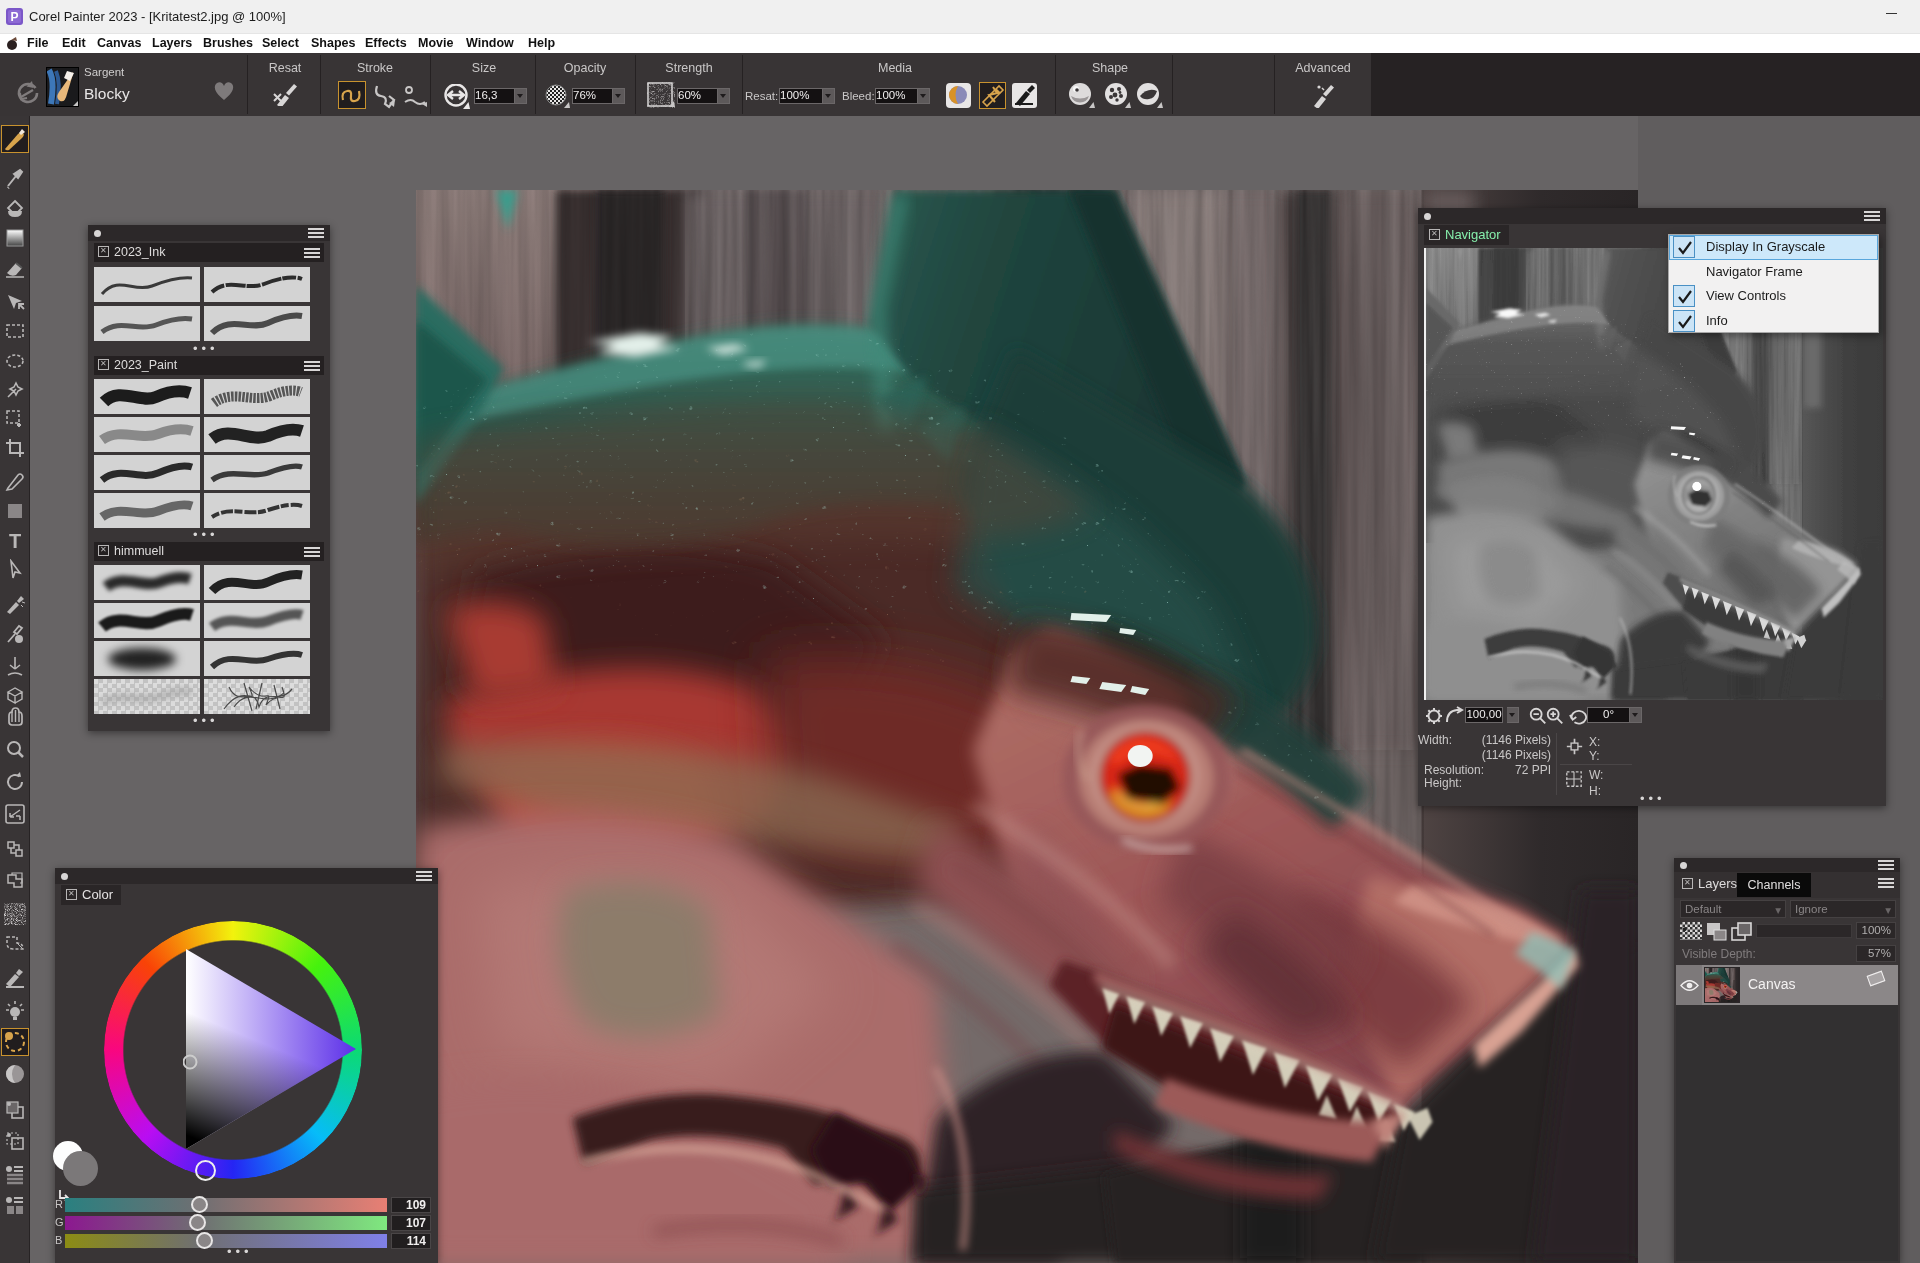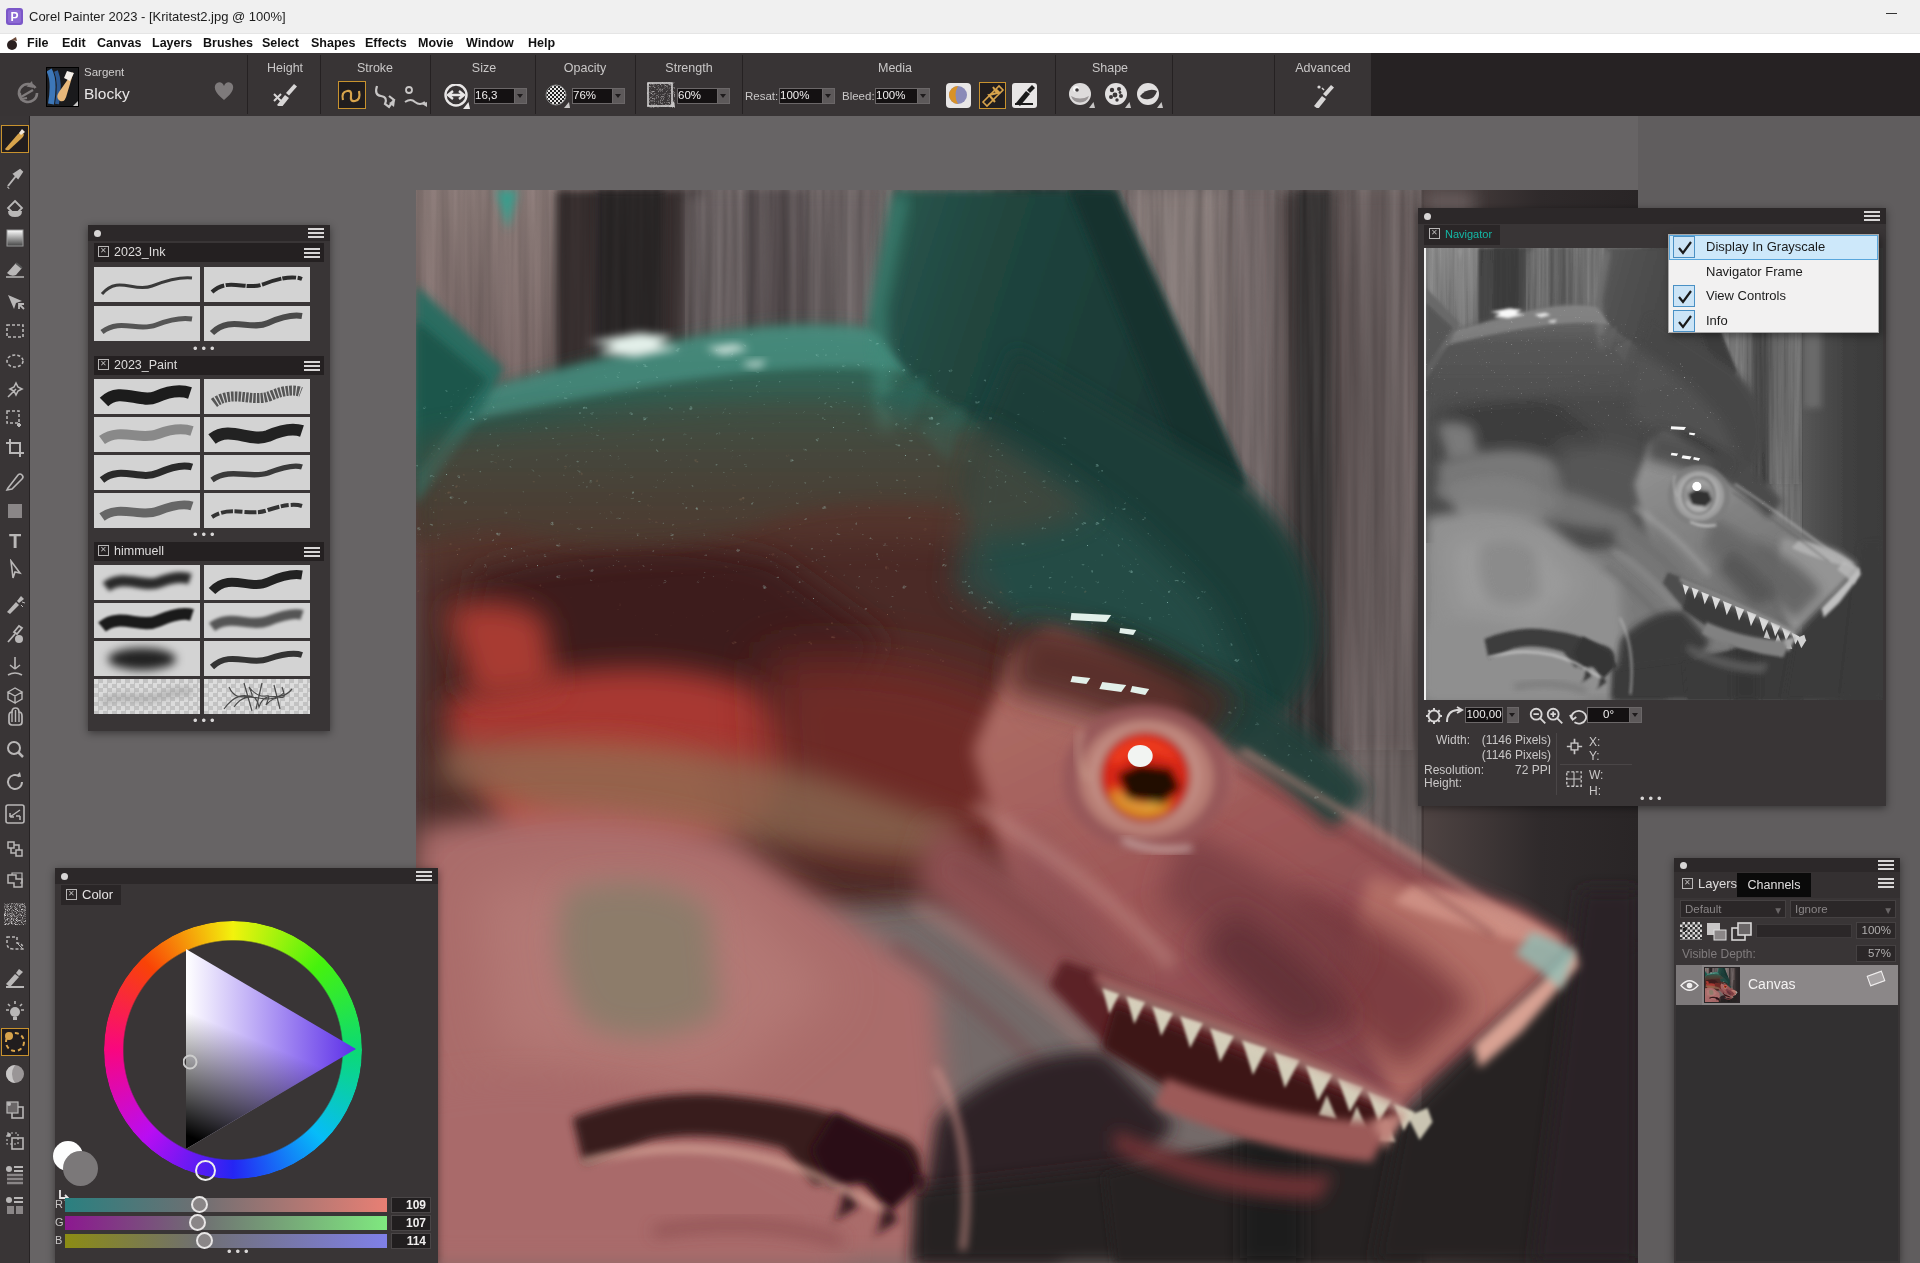--- a/index.html
+++ b/index.html
@@ -81,21 +81,21 @@
           <path d="M20 3 l7 2 -4 8 -6 -3 Z" fill="#f5f0ea"></path>
         </svg>
       <div class="abs" style="right:0;bottom:0;border-left:5px solid transparent;border-bottom:5px solid #c8c6c6;"></div>
     </div>
     <div class="abs" style="left:84px;top:13px;font-size:11.5px;color:#cfcdcd;">Sargent</div>
     <div class="abs" style="left:84px;top:32px;font-size:15.5px;color:#e8e6e6;">Blocky</div>
     <svg class="abs" style="left:212px;top:27px" width="24" height="22" viewBox="0 0 24 22">
         <path d="M12 20 C2 12 1 6 5 3 C8 1 11 3 12 6 C13 3 16 1 19 3 C23 6 22 12 12 20 Z" fill="#7e7a7b"></path>
       </svg>
     <div class="sep" style="left:247px"></div>
-    <div class="plabel" style="left:225px">Height</div>
+    <div class="plabel" style="left:225px">Resat</div>
     <svg class="abs" style="left:272px;top:29px" width="26" height="24" viewBox="0 0 26 24">
         <path d="M5 23 L13 13 l4 3 -8 10 Z" fill="#d8d6d6"></path>
         <path d="M14 11 L22 2 l3 2.5 -8 9 Z" fill="#d8d6d6"></path>
         <path d="M2 12 l7 7 M9 12 l-7 7" stroke="#d8d6d6" stroke-width="2"></path>
       </svg>
     <div class="sep" style="left:320px"></div>
     <div class="plabel" style="left:315px">Stroke</div>
     <div class="abs" style="left:338px;top:28px;width:28px;height:28px;border:1px solid #c8922e;background:#211d1e;">
       <svg width="26" height="26" viewBox="0 0 26 26">
           <path d="M4 18 q-2 -8 4 -9 q5 -1 4 5 q-1 6 4 5 q6 -1 4 -10" fill="none" stroke="#d8a44c" stroke-width="2.2"></path>
@@ -718,21 +718,21 @@
     <div class="dots3" style="left:172px;top:376px">•••</div>
   </div>
 
   <div class="abs panel" style="left:1418px;top:208px;width:468px;height:598px;">
     <div class="pstrip">
         <div class="pdot"></div>
         <div class="pham">
           <i></i>
         </div>
       </div>
-    <div class="abs" style="left:6px;top:17px;height:20px;background:#2a2627;color:#14b8a6;font-size:11px;padding:2px 8px 2px 5px;"><span class="xbox"></span>Navigator</div>
+    <div class="abs" style="left:6px;top:17px;height:20px;background:#2a2627;color:#86efac;font-size:13px;padding:2px 8px 2px 5px;"><span class="xbox"></span>Navigator</div>
     <div class="abs" style="left:6px;top:40px;width:459px;height:452px;background:#888;border-left:2px solid #f0f0f0;">
       <svg width="457" height="452" viewBox="0 0 457 452">
           <g filter="url(#gsf)">
             <use href="#art" width="457" height="452"></use>
           </g>
         </svg>
     </div>
     <svg class="abs" style="left:6px;top:498px" width="22" height="20" viewBox="0 0 22 20">
         <circle cx="10" cy="10" r="5.5" fill="none" stroke="#d8d6d6" stroke-width="2"></circle>
         <g stroke="#d8d6d6" stroke-width="2">
@@ -751,21 +751,21 @@
     <svg class="abs" style="left:127px;top:498px" width="20" height="20" viewBox="0 0 22 22">
         <circle cx="9" cy="9" r="6" fill="none" stroke="#d8d6d6" stroke-width="2"></circle>
         <path d="M13 13 l6 6 M6 9 h6 M9 6 v6" stroke="#d8d6d6" stroke-width="2"></path>
       </svg>
     <svg class="abs" style="left:150px;top:498px" width="22" height="20" viewBox="0 0 24 22">
         <path d="M4 14 a 8 7 0 1 1 3 4" fill="none" stroke="#d8d6d6" stroke-width="2"></path>
         <path d="M2 10 l3 5 4 -3" fill="none" stroke="#d8d6d6" stroke-width="2"></path>
       </svg>
     <div class="vbox" style="left:169px;top:499px;width:43px;position:absolute;text-align:center;padding-right:0;">0°</div>
     <div class="varr" style="left:212px;top:499px;position:absolute;"></div>
-    <div class="abs nvt" style="left:18px;top:525px;text-align:right;">Width:</div>
+    <div class="abs nvt" style="left:0;top:525px;text-align:right;">Width:</div>
       <div class="abs nvt" style="left:60px;top:525px;width:73px;text-align:right;">(1146 Pixels)</div>
     <div class="abs nvt" style="left:6px;top:540px;margin-top:28px;">Height:</div>
       <div class="abs nvt" style="left:60px;top:540px;width:73px;text-align:right;">(1146 Pixels)</div>
     <div class="abs nvt" style="left:6px;top:555px;">Resolution:</div>
       <div class="abs nvt" style="left:60px;top:555px;width:73px;text-align:right;">72 PPI</div>
     <div class="abs" style="left:138px;top:525px;width:1px;height:62px;background:#4a4647;"></div>
     <svg class="abs" style="left:148px;top:530px" width="17" height="17" viewBox="0 0 20 20">
         <path d="M10 1 v5 M10 14 v5 M1 10 h5 M14 10 h5" stroke="#c8c6c6" stroke-width="2"></path>
         <rect x="6" y="6" width="8" height="8" fill="none" stroke="#c8c6c6" stroke-width="1.6"></rect>
       </svg>

